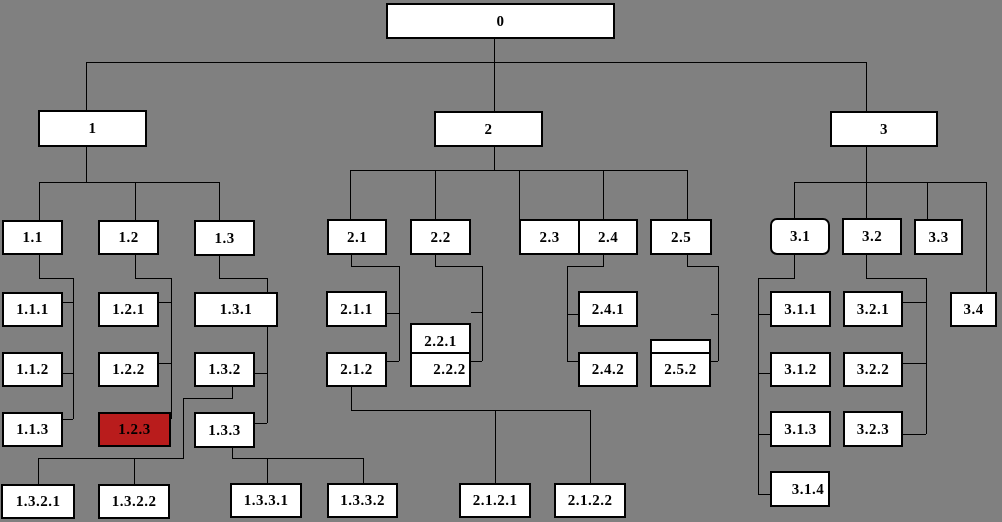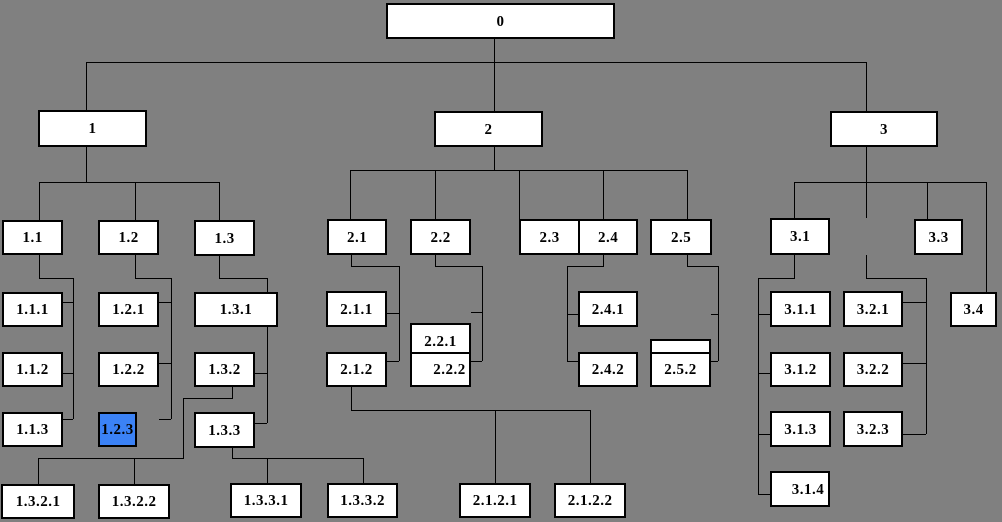--- a/index.html
+++ b/index.html
@@ -108,21 +108,22 @@
     <div class="node" style="left: 434px; top: 111px; width: 109px; height: 36px; background: rgb(255, 255, 255); border-color: rgb(0, 0, 0); color: rgb(0, 0, 0);">2</div>
     <div class="node" style="left: 830px; top: 111px; width: 108px; height: 36px; background: rgb(255, 255, 255); border-color: rgb(0, 0, 0); color: rgb(0, 0, 0);">3</div>
     <div class="node" style="left: 2px; top: 220px; width: 61px; height: 35px; background: rgb(255, 255, 255); border-color: rgb(0, 0, 0); color: rgb(0, 0, 0);">1.1</div>
     <div class="node" style="left: 98px; top: 220px; width: 61px; height: 35px; background: rgb(255, 255, 255); border-color: rgb(0, 0, 0); color: rgb(0, 0, 0);">1.2</div>
     <div class="node" style="left: 194px; top: 220px; width: 61px; height: 36px; background: rgb(255, 255, 255); border-color: rgb(0, 0, 0); color: rgb(0, 0, 0);">1.3</div>
     <div class="node" style="left: 327px; top: 219px; width: 60px; height: 36px; background: rgb(255, 255, 255); border-color: rgb(0, 0, 0); color: rgb(0, 0, 0);">2.1</div>
     <div class="node" style="left: 410px; top: 219px; width: 61px; height: 36px; background: rgb(255, 255, 255); border-color: rgb(0, 0, 0); color: rgb(0, 0, 0);">2.2</div>
     <div class="node" style="left: 494px; top: 219px; width: 61px; height: 36px; background: rgb(255, 255, 255); border-color: rgb(0, 0, 0); color: rgb(0, 0, 0); margin-left: 25px;">2.3</div>
     <div class="node" style="left: 578px; top: 219px; width: 60px; height: 36px; background: rgb(255, 255, 255); border-color: rgb(0, 0, 0); color: rgb(0, 0, 0);">2.4</div>
     <div class="node" style="left: 650px; top: 219px; width: 62px; height: 36px; background: rgb(255, 255, 255); border-color: rgb(0, 0, 0); color: rgb(0, 0, 0);">2.5</div>
-    <div class="node" style="left: 770px; top: 218px; width: 60px; height: 37px; background: rgb(255, 255, 255); border-color: rgb(0, 0, 0); color: rgb(0, 0, 0);">3.1</div>
+    <div class="node" style="left: 770px; top: 218px; width: 60px; height: 37px; background: rgb(255, 255, 255); border-color: rgb(0, 0, 0); color: rgb(0, 0, 0); border-radius: 7px;">3.1</div>
+    <div class="node" style="left: 842px; top: 218px; width: 60px; height: 37px; background: rgb(255, 255, 255); border-color: rgb(0, 0, 0); color: rgb(0, 0, 0);">3.2</div>
     <div class="node" style="left: 914px; top: 219px; width: 49px; height: 36px; background: rgb(255, 255, 255); border-color: rgb(0, 0, 0); color: rgb(0, 0, 0);">3.3</div>
     <div class="node" style="left: 2px; top: 292px; width: 61px; height: 35px; background: rgb(255, 255, 255); border-color: rgb(0, 0, 0); color: rgb(0, 0, 0);">1.1.1</div>
     <div class="node" style="left: 98px; top: 292px; width: 61px; height: 35px; background: rgb(255, 255, 255); border-color: rgb(0, 0, 0); color: rgb(0, 0, 0);">1.2.1</div>
     <div class="node" style="left: 194px; top: 292px; width: 84px; height: 35px; background: rgb(255, 255, 255); border-color: rgb(0, 0, 0); color: rgb(0, 0, 0);">1.3.1</div>
     <div class="node" style="left: 326px; top: 291px; width: 61px; height: 36px; background: rgb(255, 255, 255); border-color: rgb(0, 0, 0); color: rgb(0, 0, 0);">2.1.1</div>
     <div class="node" style="left: 410px; top: 291px; width: 61px; height: 36px; background: rgb(255, 255, 255); border-color: rgb(0, 0, 0); color: rgb(0, 0, 0); margin-top: 32px;">2.2.1</div>
     <div class="node" style="left: 578px; top: 291px; width: 60px; height: 36px; background: rgb(255, 255, 255); border-color: rgb(0, 0, 0); color: rgb(0, 0, 0);">2.4.1</div>
     <div class="node" style="left: 650px; top: 291px; width: 61px; height: 36px; background: rgb(255, 255, 255); border-color: rgb(0, 0, 0); color: rgb(0, 0, 0); margin-top: 48px;">2.5.1</div>
     <div class="node" style="left: 770px; top: 291px; width: 61px; height: 36px; background: rgb(255, 255, 255); border-color: rgb(0, 0, 0); color: rgb(0, 0, 0);">3.1.1</div>
     <div class="node" style="left: 843px; top: 291px; width: 60px; height: 36px; background: rgb(255, 255, 255); border-color: rgb(0, 0, 0); color: rgb(0, 0, 0);">3.2.1</div>
@@ -130,21 +131,21 @@
     <div class="node" style="left: 2px; top: 352px; width: 61px; height: 35px; background: rgb(255, 255, 255); border-color: rgb(0, 0, 0); color: rgb(0, 0, 0);">1.1.2</div>
     <div class="node" style="left: 98px; top: 352px; width: 61px; height: 35px; background: rgb(255, 255, 255); border-color: rgb(0, 0, 0); color: rgb(0, 0, 0);">1.2.2</div>
     <div class="node" style="left: 194px; top: 352px; width: 61px; height: 35px; background: rgb(255, 255, 255); border-color: rgb(0, 0, 0); color: rgb(0, 0, 0);">1.3.2</div>
     <div class="node" style="left: 326px; top: 352px; width: 61px; height: 35px; background: rgb(255, 255, 255); border-color: rgb(0, 0, 0); color: rgb(0, 0, 0);">2.1.2</div>
     <div class="node" style="left: 410px; top: 352px; width: 61px; height: 35px; background: rgb(255, 255, 255); border-color: rgb(0, 0, 0); color: rgb(0, 0, 0); padding-left: 18px;">2.2.2</div>
     <div class="node" style="left: 578px; top: 352px; width: 60px; height: 35px; background: rgb(255, 255, 255); border-color: rgb(0, 0, 0); color: rgb(0, 0, 0);">2.4.2</div>
     <div class="node" style="left: 650px; top: 352px; width: 61px; height: 35px; background: rgb(255, 255, 255); border-color: rgb(0, 0, 0); color: rgb(0, 0, 0);">2.5.2</div>
     <div class="node" style="left: 770px; top: 352px; width: 61px; height: 35px; background: rgb(255, 255, 255); border-color: rgb(0, 0, 0); color: rgb(0, 0, 0);">3.1.2</div>
     <div class="node" style="left: 843px; top: 352px; width: 60px; height: 35px; background: rgb(255, 255, 255); border-color: rgb(0, 0, 0); color: rgb(0, 0, 0);">3.2.2</div>
     <div class="node" style="left: 2px; top: 412px; width: 61px; height: 35px; background: rgb(255, 255, 255); border-color: rgb(0, 0, 0); color: rgb(0, 0, 0);">1.1.3</div>
-    <div class="node" style="left: 98px; top: 412px; width: 39px; height: 35px; background: #3b82f6; border-color: rgb(0, 0, 0); color: rgb(0, 0, 0);">1.2.3</div>
+    <div class="node" style="left: 98px; top: 412px; width: 73px; height: 35px; background: #b91c1c; border-color: rgb(0, 0, 0); color: rgb(0, 0, 0);">1.2.3</div>
     <div class="node" style="left: 194px; top: 412px; width: 61px; height: 36px; background: rgb(255, 255, 255); border-color: rgb(0, 0, 0); color: rgb(0, 0, 0);">1.3.3</div>
     <div class="node" style="left: 770px; top: 411px; width: 61px; height: 36px; background: rgb(255, 255, 255); border-color: rgb(0, 0, 0); color: rgb(0, 0, 0);">3.1.3</div>
     <div class="node" style="left: 843px; top: 411px; width: 60px; height: 36px; background: rgb(255, 255, 255); border-color: rgb(0, 0, 0); color: rgb(0, 0, 0);">3.2.3</div>
     <div class="node" style="left: 770px; top: 471px; width: 60px; height: 36px; background: rgb(255, 255, 255); border-color: rgb(0, 0, 0); color: rgb(0, 0, 0); padding-left: 16px;">3.1.4</div>
     <div class="node" style="left: 1px; top: 484px; width: 74px; height: 35px; background: rgb(255, 255, 255); border-color: rgb(0, 0, 0); color: rgb(0, 0, 0);">1.3.2.1</div>
     <div class="node" style="left: 98px; top: 484px; width: 72px; height: 35px; background: rgb(255, 255, 255); border-color: rgb(0, 0, 0); color: rgb(0, 0, 0);">1.3.2.2</div>
     <div class="node" style="left: 230px; top: 483px; width: 72px; height: 35px; background: rgb(255, 255, 255); border-color: rgb(0, 0, 0); color: rgb(0, 0, 0);">1.3.3.1</div>
     <div class="node" style="left: 327px; top: 483px; width: 71px; height: 35px; background: rgb(255, 255, 255); border-color: rgb(0, 0, 0); color: rgb(0, 0, 0);">1.3.3.2</div>
     <div class="node" style="left: 459px; top: 483px; width: 72px; height: 35px; background: rgb(255, 255, 255); border-color: rgb(0, 0, 0); color: rgb(0, 0, 0);">2.1.2.1</div>
     <div class="node" style="left: 554px; top: 483px; width: 72px; height: 35px; background: rgb(255, 255, 255); border-color: rgb(0, 0, 0); color: rgb(0, 0, 0);">2.1.2.2</div>

